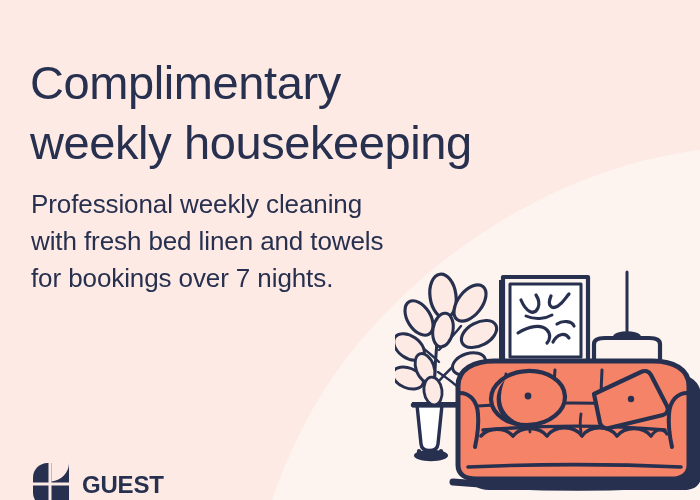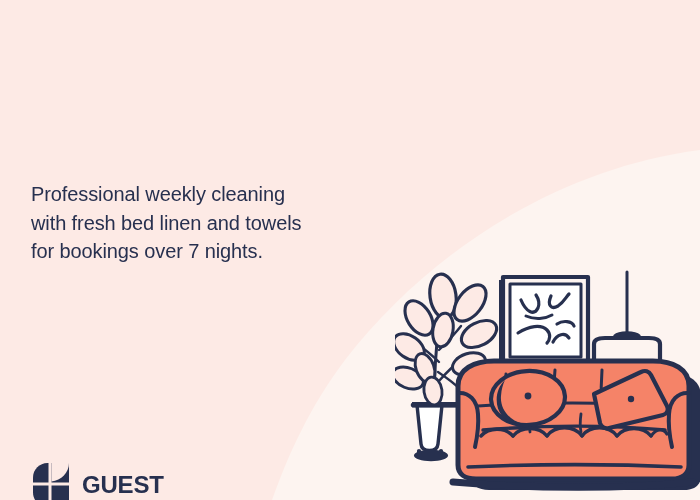--- a/index.html
+++ b/index.html
@@ -42,21 +42,21 @@
     letter-spacing: -0.4px;
     white-space: pre-line;
   }
   
   #body-copy {
     position: absolute;
     left: 31px;
     top: 160px;
     width: 420px;
     color: #27304F;
-    font-size: 20px;
+    font-size: 26px;
     line-height: 1.43;
     font-weight: 400;
     letter-spacing: -0.1px;
     white-space: pre-line;
   }
   
   #logo {
     position: absolute;
     left: 31px;
     top: 424px;
@@ -94,20 +94,22 @@
 <div id="card">
 
   <svg id="swoosh" viewBox="0 0 700 500" width="700" height="500" preserveAspectRatio="none" aria-hidden="true">
     <rect x="0" y="0" width="700" height="500" fill="#FDEAE5"></rect>
     <path d="M 700 150
              C 560 168, 430 250, 345 360
              C 310 406, 288 455, 272 500
              L 700 500 Z" fill="#FDF4F0"></path>
   </svg>
 
+  <h1 id="headline">Complimentary
+weekly housekeeping</h1>
 
   <p id="body-copy">Professional weekly cleaning
 with fresh bed linen and towels
 for bookings over 7 nights.</p>
 
   <div id="logo">
     <svg id="logo-mark" width="40" height="48" viewBox="0 0 40 48" aria-hidden="true">
 
       <path d="M 17.5 2 L 17.5 21.5 L 2 21.5 L 2 16.5 C 2 8.5, 8.5 2, 16.5 2 Z" fill="#27304F"></path>
 

